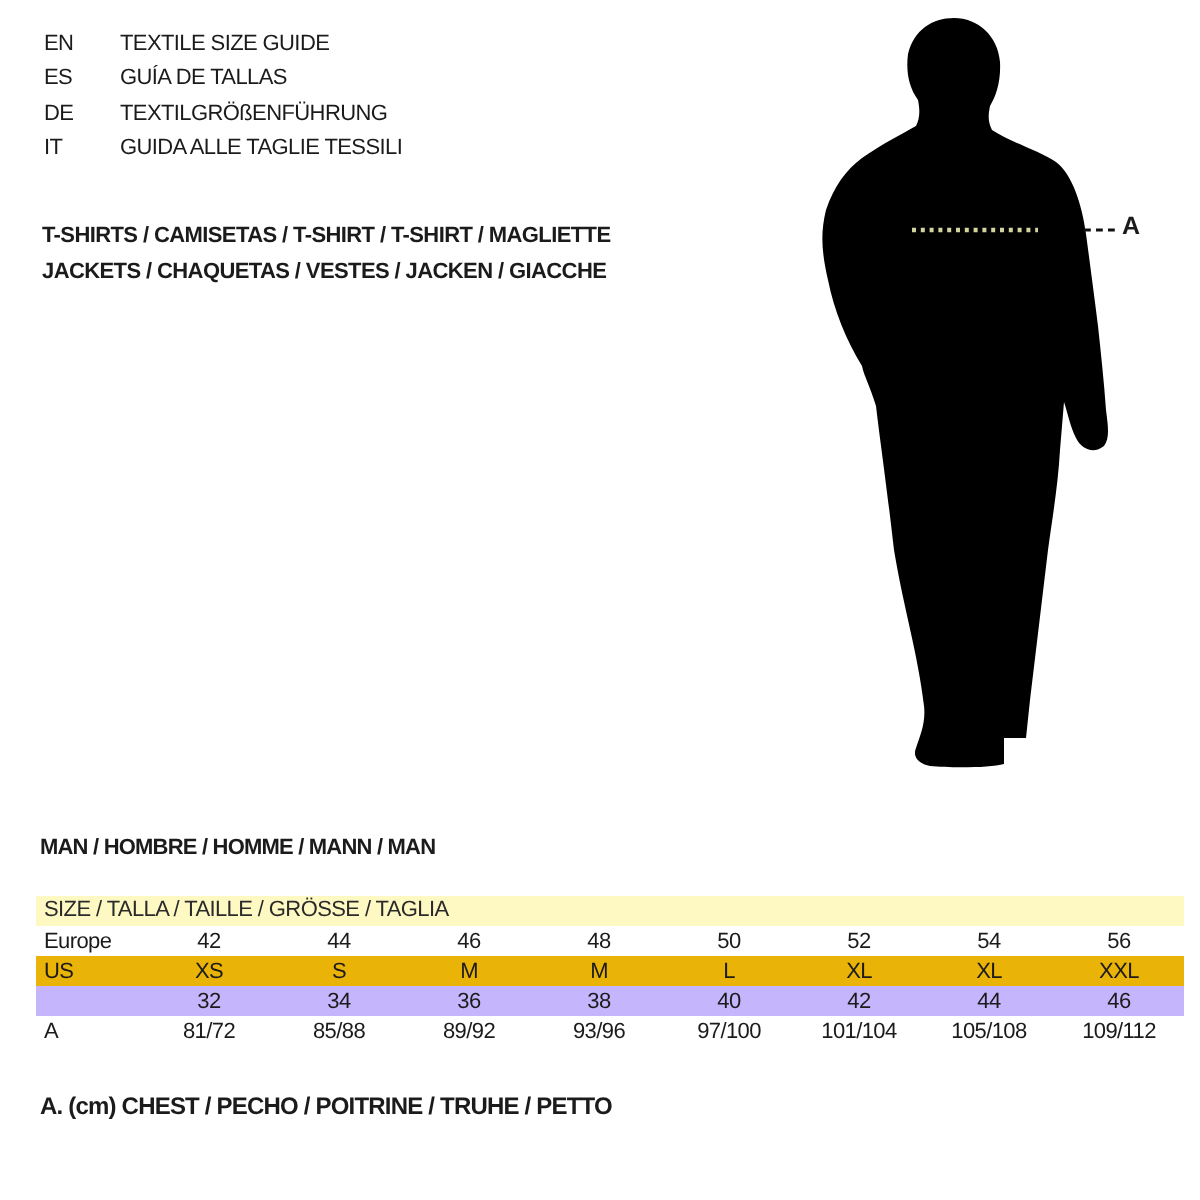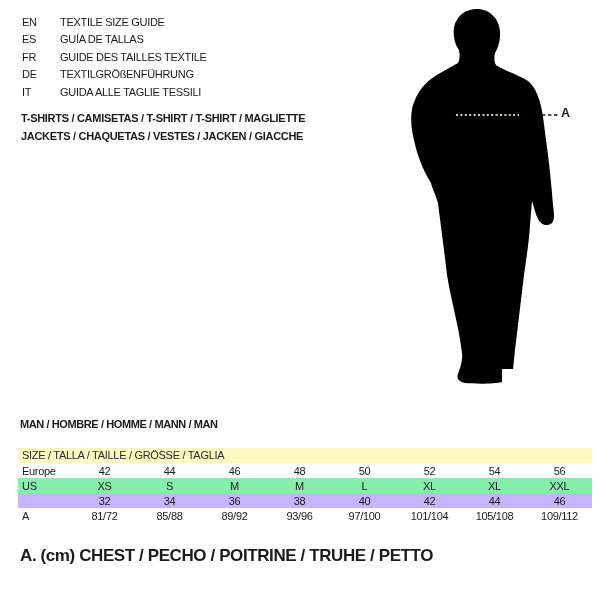--- a/index.html
+++ b/index.html
@@ -107,43 +107,39 @@
   .t-row .cell.label {
     text-align: left;
     padding-left: 4px;
   }
 
   
   .footnote {
     position: absolute;
     left: 20px;
     top: 546px;
-    font-size: 17px;
+    font-size: 12px;
     font-weight: bold;
     letter-spacing: -0.4px;
     white-space: nowrap;
   }
 </style>
 </head>
 <body>
 
 <div class="canvas">
 
   <div class="lang-list">
     <div class="lang-row">
       <span>EN</span>
       <span>TEXTILE SIZE GUIDE</span>
     </div>
     <div class="lang-row">
       <span>ES</span>
       <span>GUÍA DE TALLAS</span>
-    </div>
-    <div class="lang-row">
-      <span>FR</span>
-      <span>GUIDE DES TAILLES TEXTILE</span>
     </div>
     <div class="lang-row">
       <span>DE</span>
       <span>TEXTILGRÖßENFÜHRUNG</span>
     </div>
     <div class="lang-row">
       <span>IT</span>
       <span>GUIDA ALLE TAGLIE TESSILI</span>
     </div>
   </div>
@@ -201,21 +197,21 @@
       <span class="cell">42</span>
       <span class="cell">44</span>
       <span class="cell">46</span>
       <span class="cell">48</span>
       <span class="cell">50</span>
       <span class="cell">52</span>
       <span class="cell">54</span>
       <span class="cell">56</span>
     </div>
 
-    <div class="t-row" style="background: #86efac;">
+    <div class="t-row" style="background: #eab308;">
       <span class="cell label">US</span>
       <span class="cell">XS</span>
       <span class="cell">S</span>
       <span class="cell">M</span>
       <span class="cell">M</span>
       <span class="cell">L</span>
       <span class="cell">XL</span>
       <span class="cell">XL</span>
       <span class="cell">XXL</span>
     </div>

